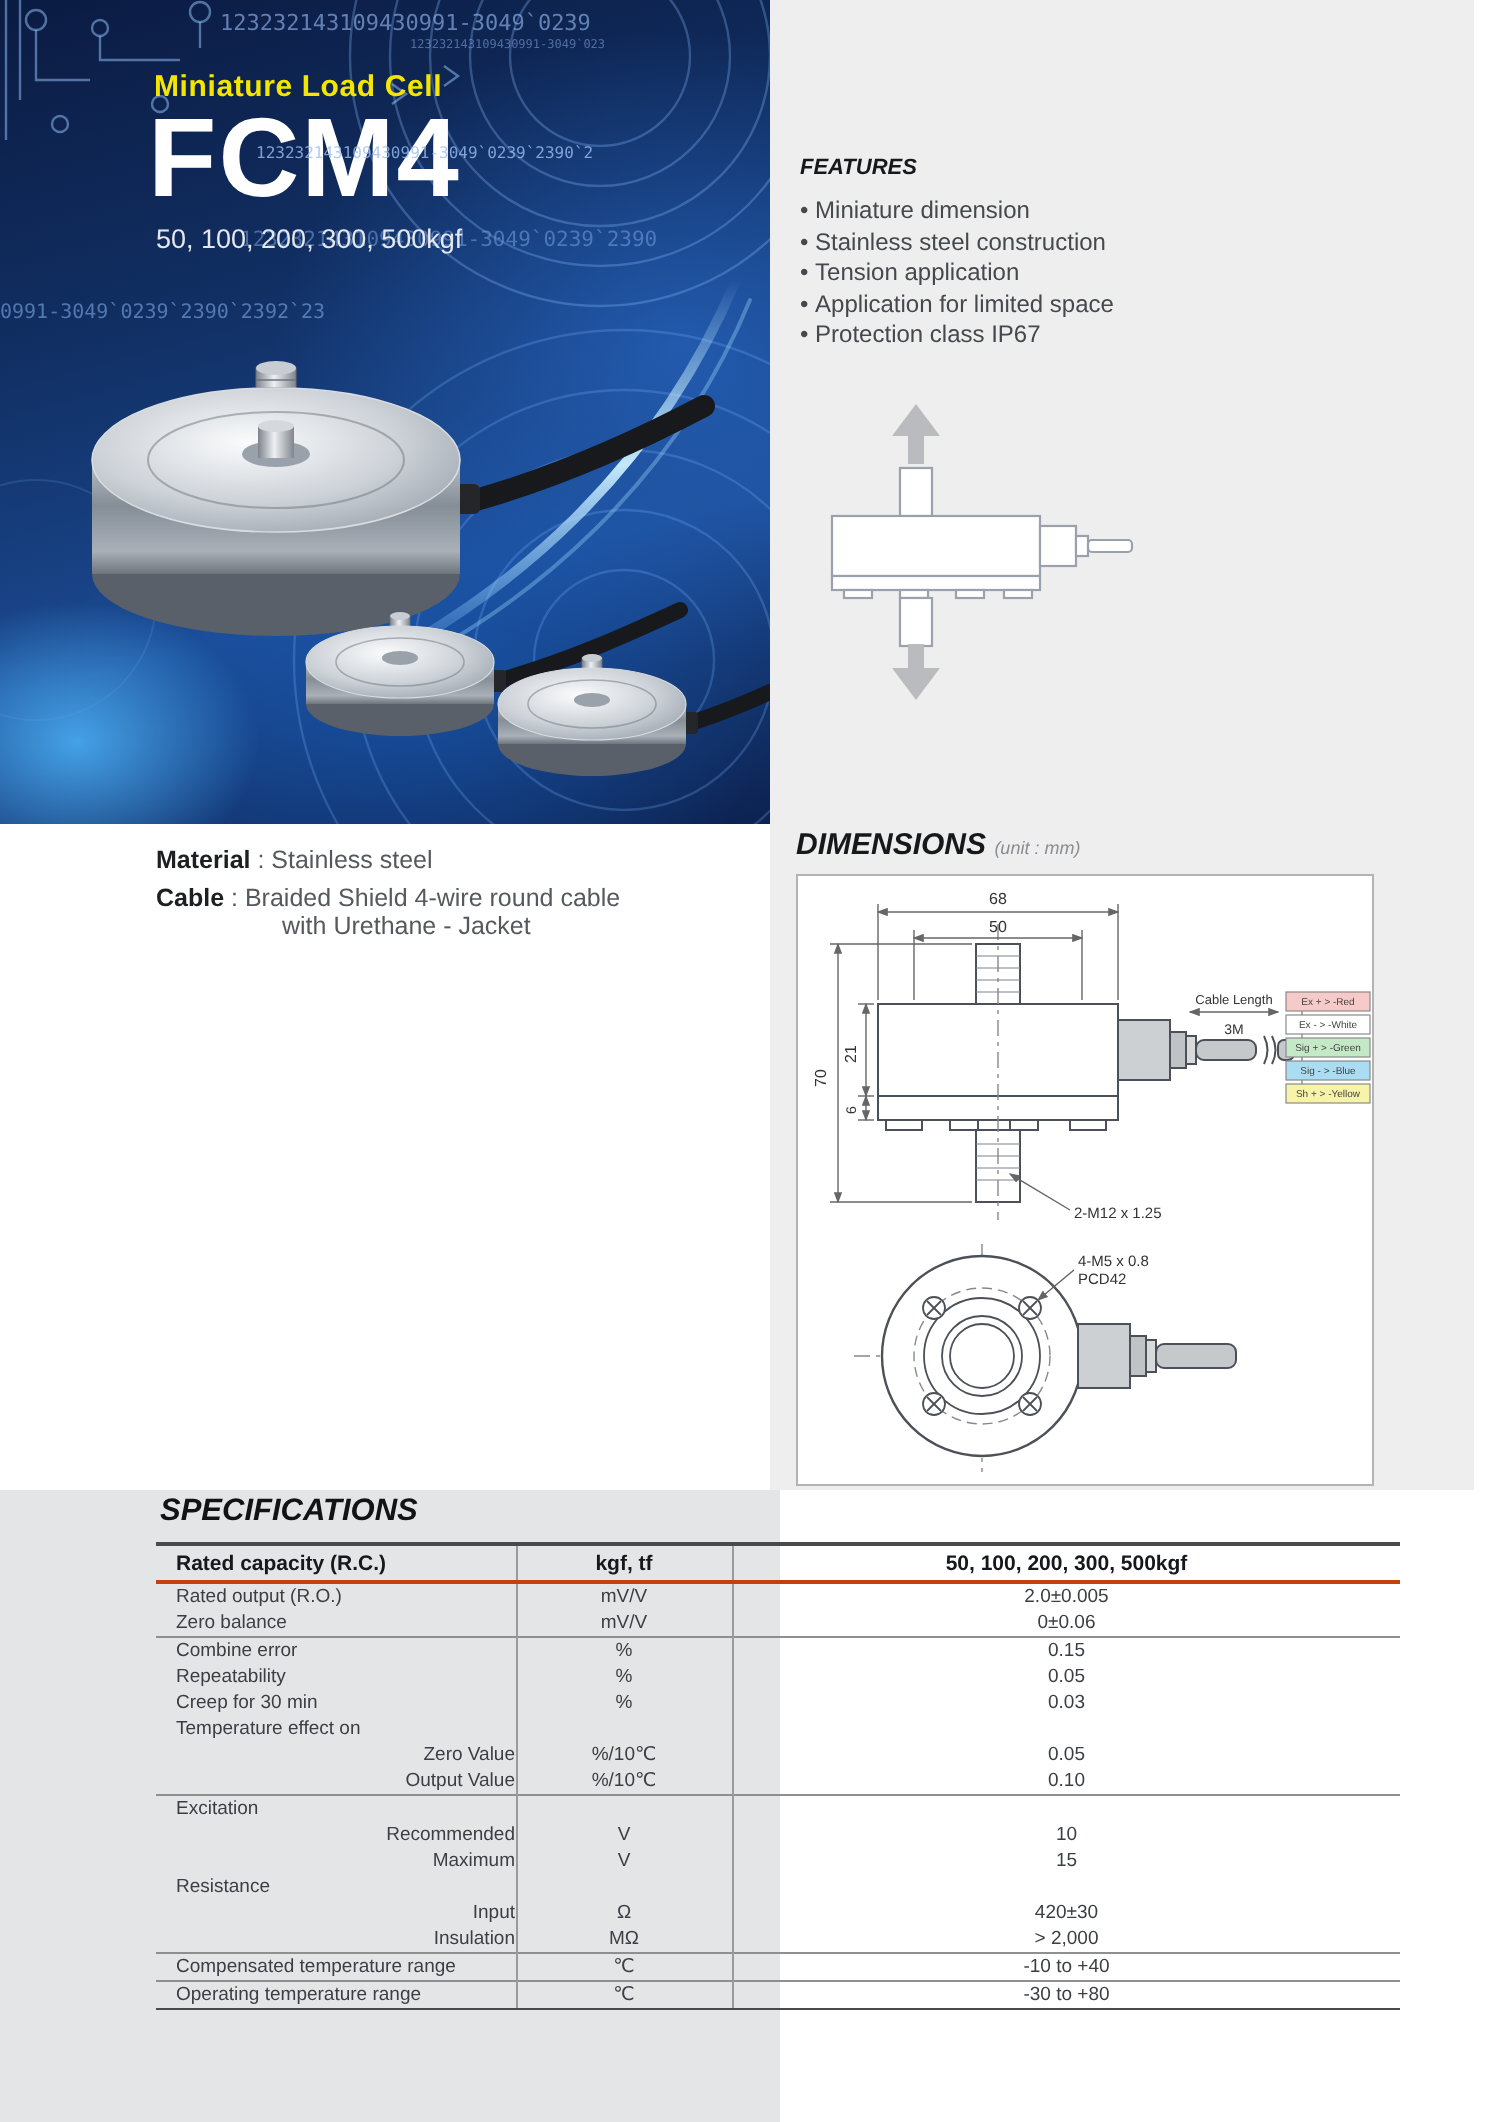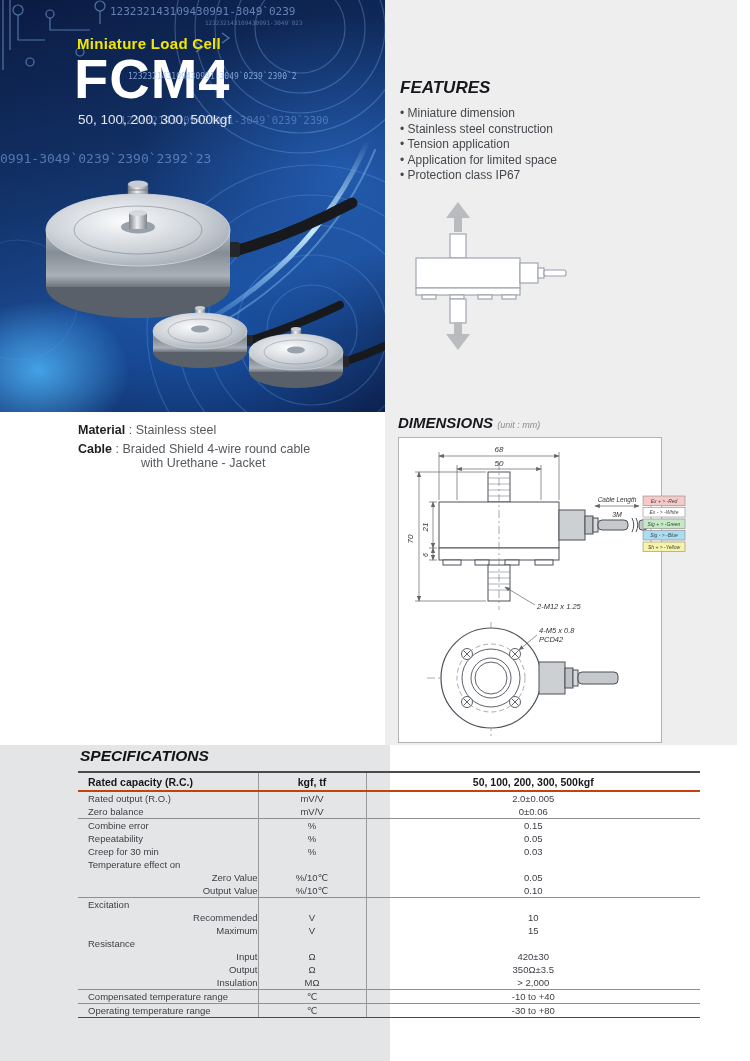--- a/index.html
+++ b/index.html
@@ -20,39 +20,39 @@
   .hero-art{position:absolute;left:0;top:0;}
   .hero-text{position:absolute;color:#fff;}
   .hero-tagline{left:77px;top:35px;font-size:15px;font-weight:bold;color:#f4e600;letter-spacing:.3px;}
   .hero-model{left:74px;top:51px;font-size:56px;font-weight:800;letter-spacing:1px;line-height:1;color:#ffffff;}
   .hero-caps{left:78px;top:112px;font-size:13.5px;color:#e6e7ea;}
   .hero-code{position:absolute;font-family:"DejaVu Sans Mono","Liberation Mono",monospace;white-space:nowrap;}
   .code-top{left:110px;top:5px;font-size:11px;color:rgba(145,180,235,.65);}
   .code-top2{left:205px;top:19px;font-size:6px;color:rgba(145,180,235,.5);}
   .code-mid1{left:128px;top:72px;font-size:8px;color:rgba(155,190,240,.8);}
   .code-mid2{left:120px;top:82px;font-size:10.5px;color:rgba(120,160,220,.55);margin-top:32px;}
-  .code-left{left:0px;top:151px;font-size:13px;color:rgba(128,168,228,.6);}
+  .code-left{left:0px;top:151px;font-size:10px;color:rgba(128,168,228,.6);}
 
   
   .features{position:absolute;left:400px;top:78px;width:300px;}
-  .features h2{margin:0 0 8px 0;font-size:17px;font-style:italic;font-weight:bold;color:#16181b;}
+  .features h2{margin:0 0 8px 0;font-size:11px;font-style:italic;font-weight:bold;color:#16181b;}
   .features ul{margin:0;padding:0;list-style:none;}
   .features li{font-size:12px;color:#45494e;line-height:15.5px;}
   .features li::before{content:"\2022\00a0";color:#45494e;}
 
   
   .matinfo{position:absolute;left:78px;top:423px;width:300px;font-size:12.5px;color:#55595e;}
   .matinfo .row{margin-bottom:5px;}
   .matinfo .lbl{font-weight:bold;color:#1d1f22;}
   .matinfo .cable-line2{margin-left:63px;}
 
   
   .dims-title{position:absolute;left:398px;top:414px;font-size:15px;font-style:italic;font-weight:bold;color:#16181b;}
   .dims-title .unit{font-size:9px;font-weight:normal;color:#8a8d92;font-style:italic;}
-  .dims-box{position:absolute;left:398px;top:437px;width:264px;height:306px;background:#ffffff;border:1px solid #b3b3b3;box-sizing:border-box;font-style:italic;}
+  .dims-box{position:absolute;left:398px;top:437px;width:289px;height:306px;background:#ffffff;border:1px solid #b3b3b3;box-sizing:border-box;}
 
   
   .spec-title{position:absolute;left:80px;top:747px;font-size:15.5px;font-style:italic;font-weight:bold;color:#111316;}
   table.spec{position:absolute;left:78px;top:771px;width:622px;border-collapse:collapse;table-layout:fixed;
              font-size:9.5px;color:#3b3f45;}
   table.spec th{height:17px;font-size:10.5px;color:#15181c;font-weight:bold;
                 border-top:2px solid #4a4a4a;border-bottom:2px solid #c2410c;padding:0;text-align:center;}
   table.spec th.param{text-align:left;padding-left:10px;}
   table.spec td{height:13px;padding:0;text-align:center;}
   table.spec td.param{text-align:left;padding-left:10px;}
@@ -431,25 +431,20 @@
           <td class="param">Resistance</td>
           <td></td>
           <td></td>
         </tr>
         <tr>
           <td class="param ind">Input</td>
           <td>Ω</td>
           <td>420±30</td>
         </tr>
         <tr>
-          <td class="param ind">Output</td>
-          <td>Ω</td>
-          <td>350Ω±3.5</td>
-        </tr>
-        <tr>
           <td class="param ind">Insulation</td>
           <td>MΩ</td>
           <td>&gt; 2,000</td>
         </tr>
         <tr class="grp">
           <td class="param">Compensated temperature range</td>
           <td>℃</td>
           <td>-10 to +40</td>
         </tr>
         <tr class="grp">

